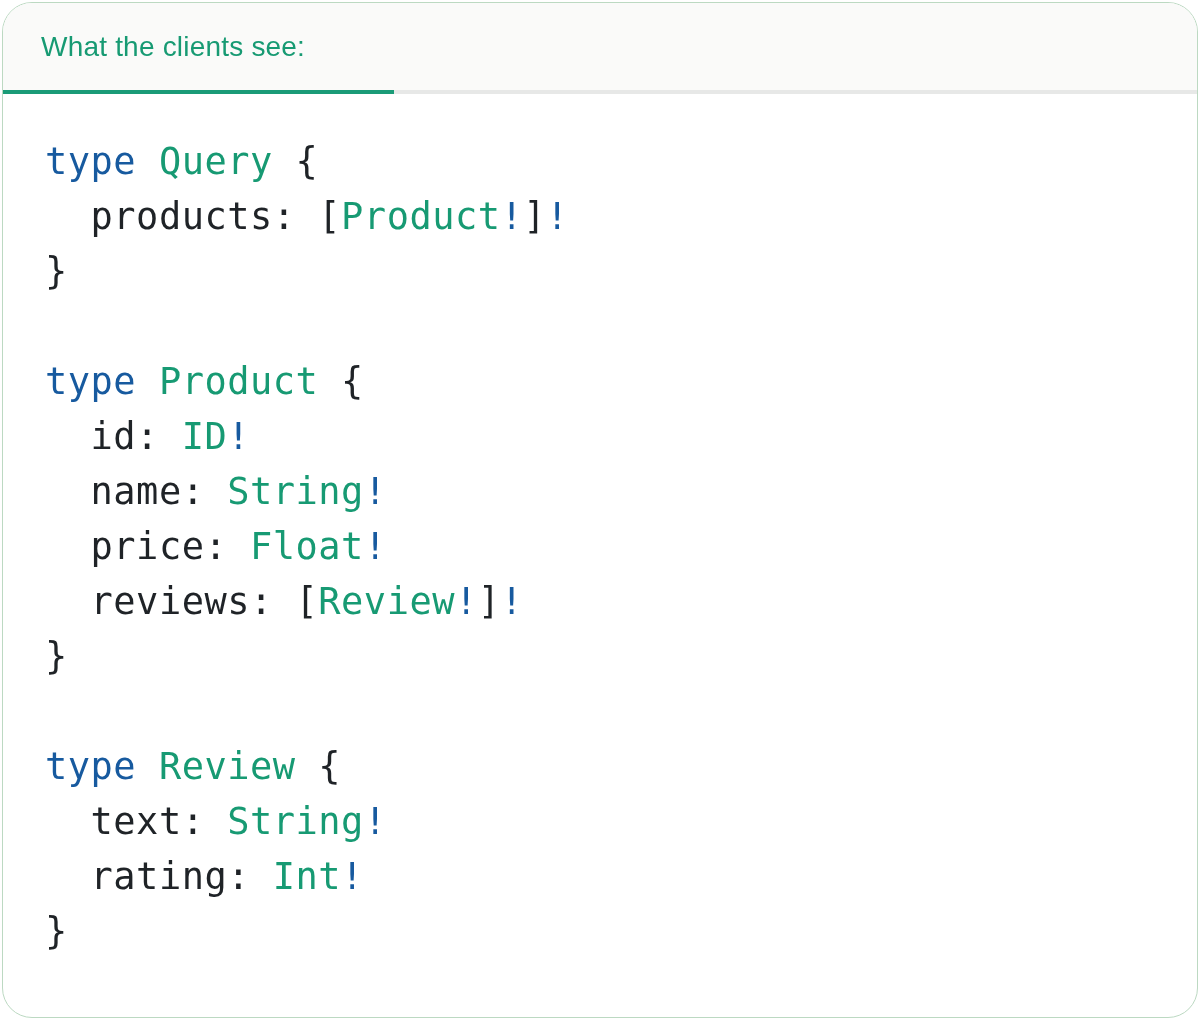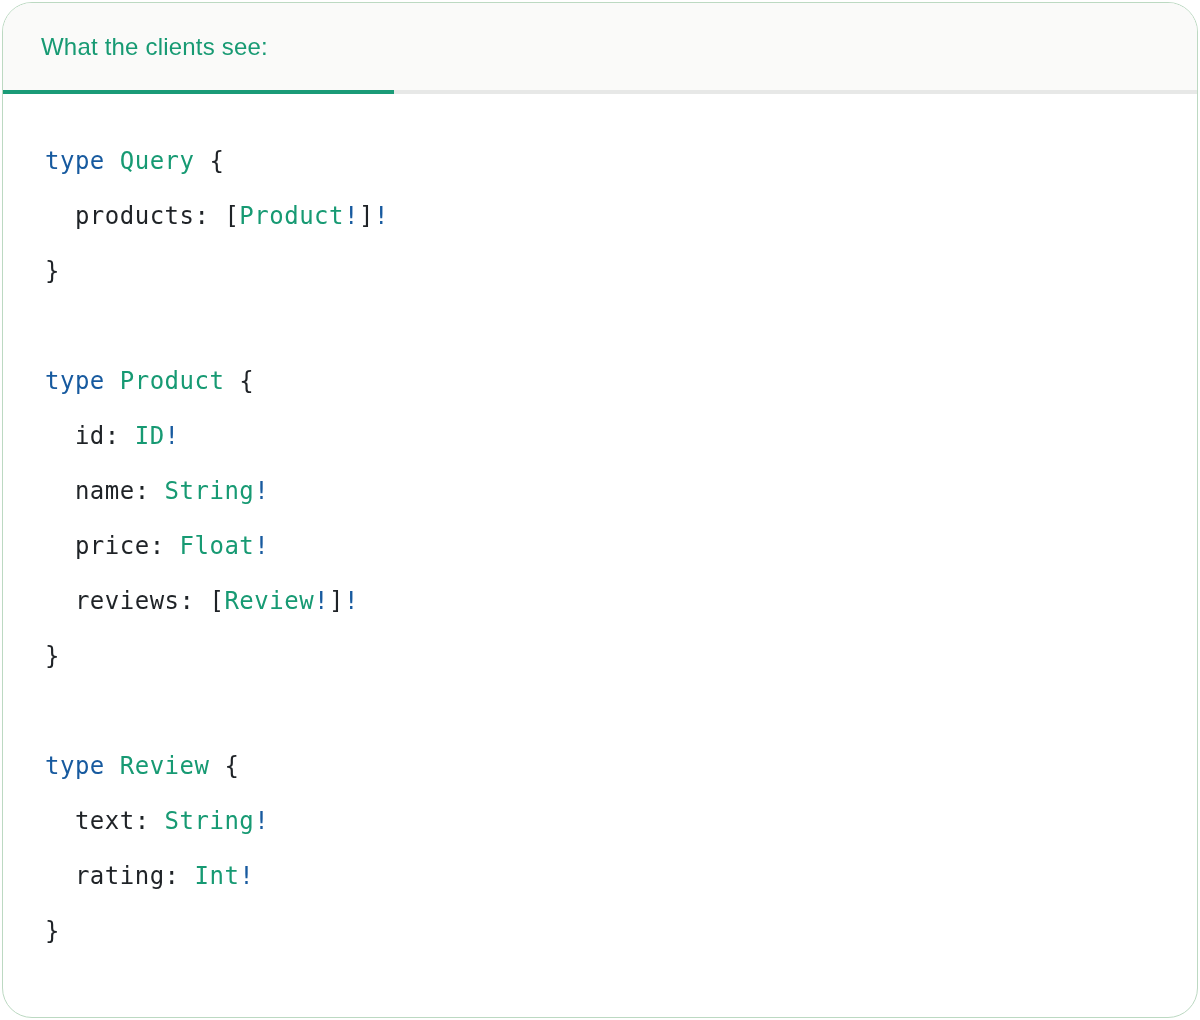--- a/index.html
+++ b/index.html
@@ -13,31 +13,31 @@
     background:#ffffff; border:1.5px solid var(--border);
     border-radius:30px; overflow:hidden;
   }
   .tabbar{
     position:relative; height:91px; background:var(--headerbg);
     border-bottom:4px solid var(--divider);
     display:flex; align-items:center; padding-left:38px;
   }
   .tab{
     display:inline-block; cursor:pointer;
-    font-family:"Liberation Sans",sans-serif; font-size:24px; font-weight:500;
+    font-family:"Liberation Sans",sans-serif; font-size:28px; font-weight:500;
     color:var(--teal); letter-spacing:0.2px;
   }
   .tab-underline{
     position:absolute; left:0; bottom:-4px; width:391px; height:4px;
     background:var(--underline);
   }
   .code{
     padding:40px 20px 0 42px;
     font-family:"DejaVu Sans Mono","Liberation Mono",monospace;
-    font-size:24px; line-height:55px; letter-spacing:0.5px;
+    font-size:37px; line-height:55px; letter-spacing:0.5px;
     color:var(--dark); white-space:pre;
   }
   .tok-keyword{color:var(--blue);}
   .tok-typename{color:var(--teal);}
   .tok-bang{color:var(--blue);}
   .tok-plain{color:var(--dark);}
 </style>
 </head>
 <body>
 

